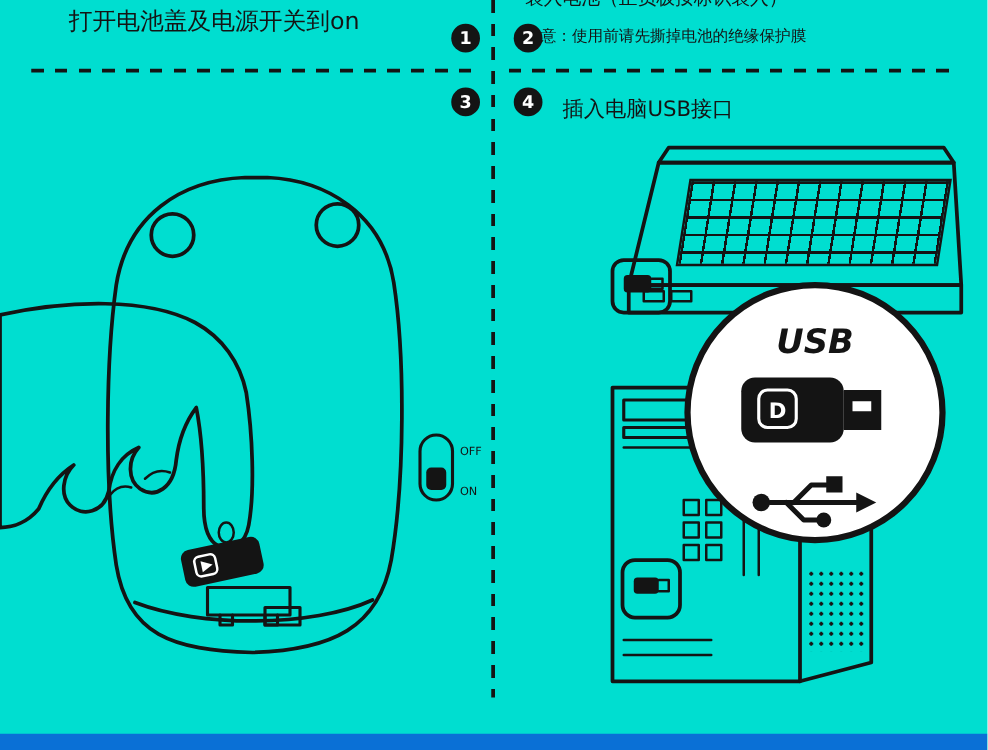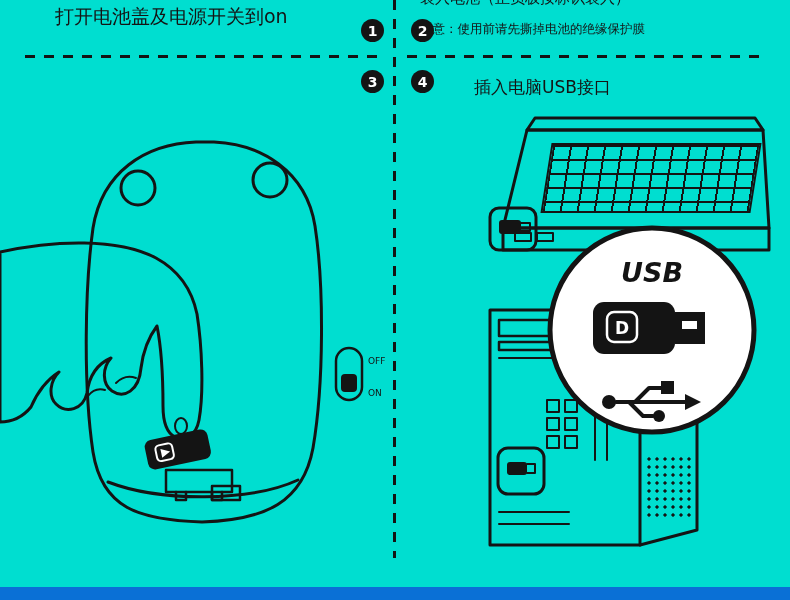--- a/index.html
+++ b/index.html
@@ -7,21 +7,21 @@
     position:relative; width:790px; height:600px; overflow:hidden;
     background: var(--bg, #00ded0);
     color: var(--ink, #141414);
     font-family: "DejaVu Sans", "Liberation Sans", sans-serif;
   }
   .label { position:absolute; white-space:nowrap; }
   .step1-label { left:55px;  top:4px;   font-size:19px; }
   .step2-label { left:420px; top:-11px; font-size:15px; }
   .step2-note  { left:420px; top:21px;  font-size:12.5px; }
   .step3-label { left:55px;  top:71px;  font-size:19px; }
-  .step4-label { left:474px; top:76px;  font-size:17px; }
+  .step4-label { left:450px; top:76px;  font-size:17px; }
   .badge {
     position:absolute; width:23px; height:23px; border-radius:50%;
     background: var(--ink, #141414); color:#fff;
     font-size:14px; font-weight:bold;
     display:flex; align-items:center; justify-content:center;
   }
   .b1 { left:361px; top:19px; } .b2 { left:411px; top:19px; }
   .b3 { left:361px; top:70px; } .b4 { left:411px; top:70px; }
   .dash-v {
     position:absolute; left:393px; top:0; width:3px; height:558px;

